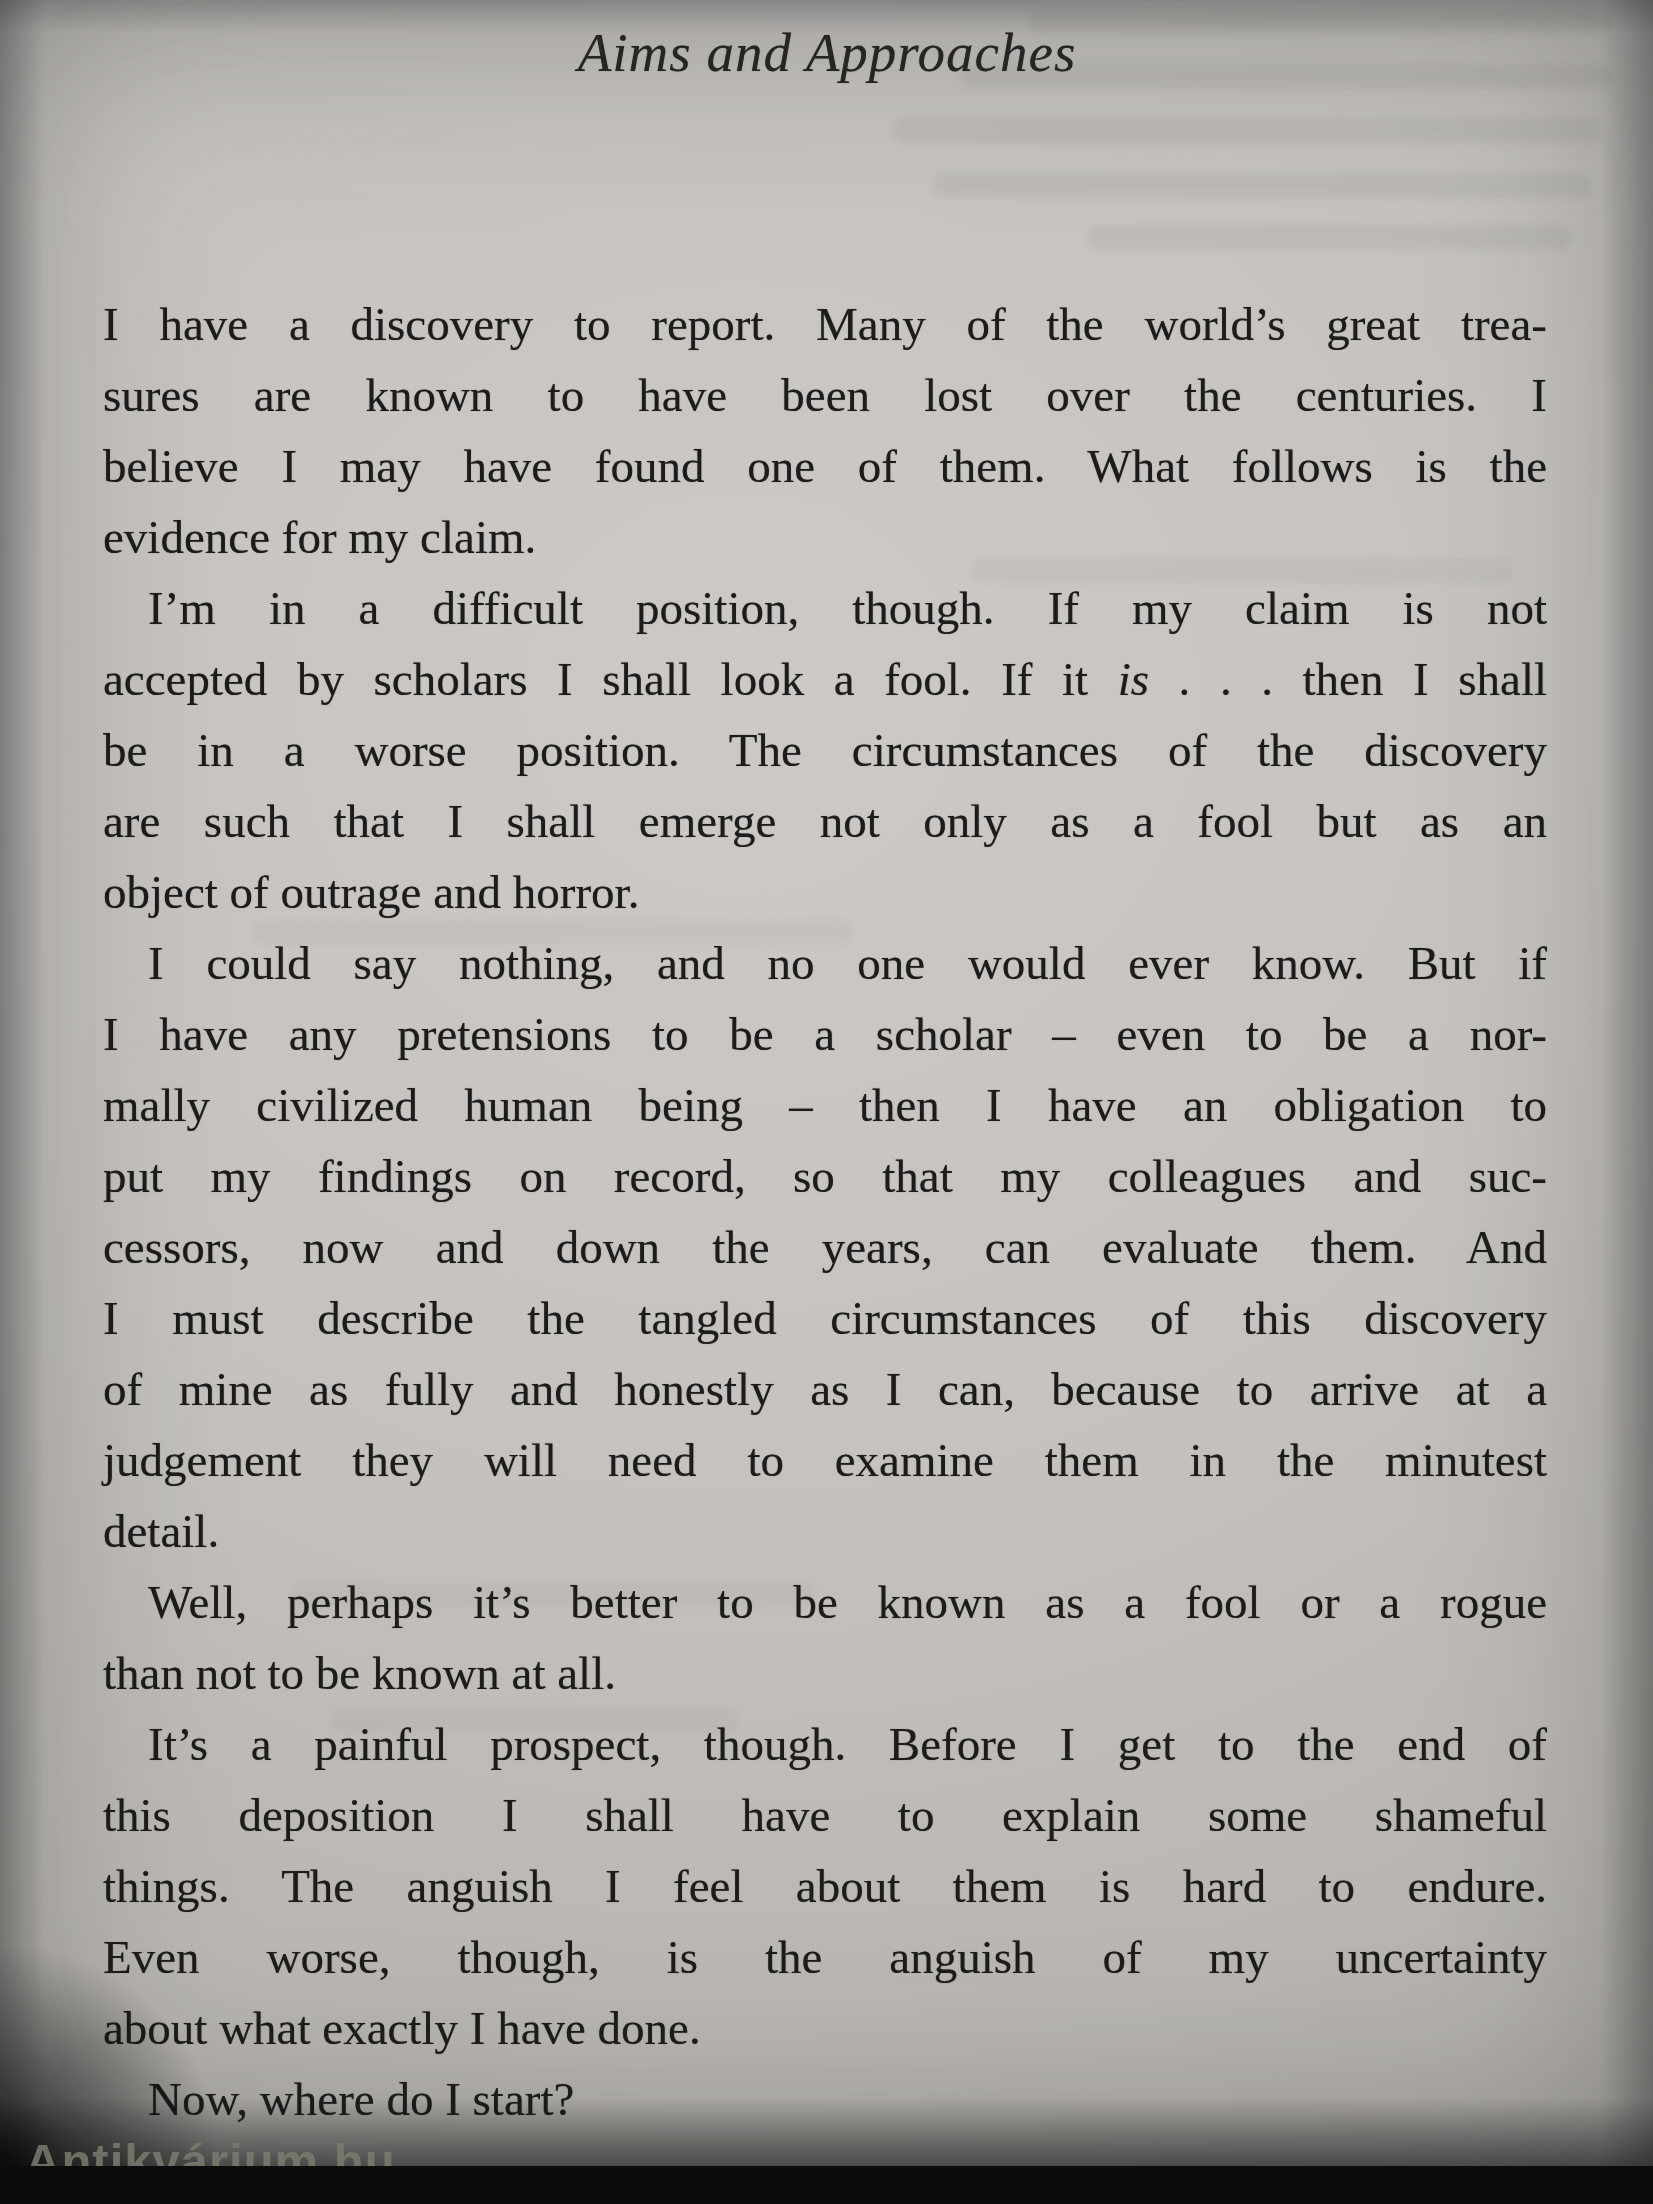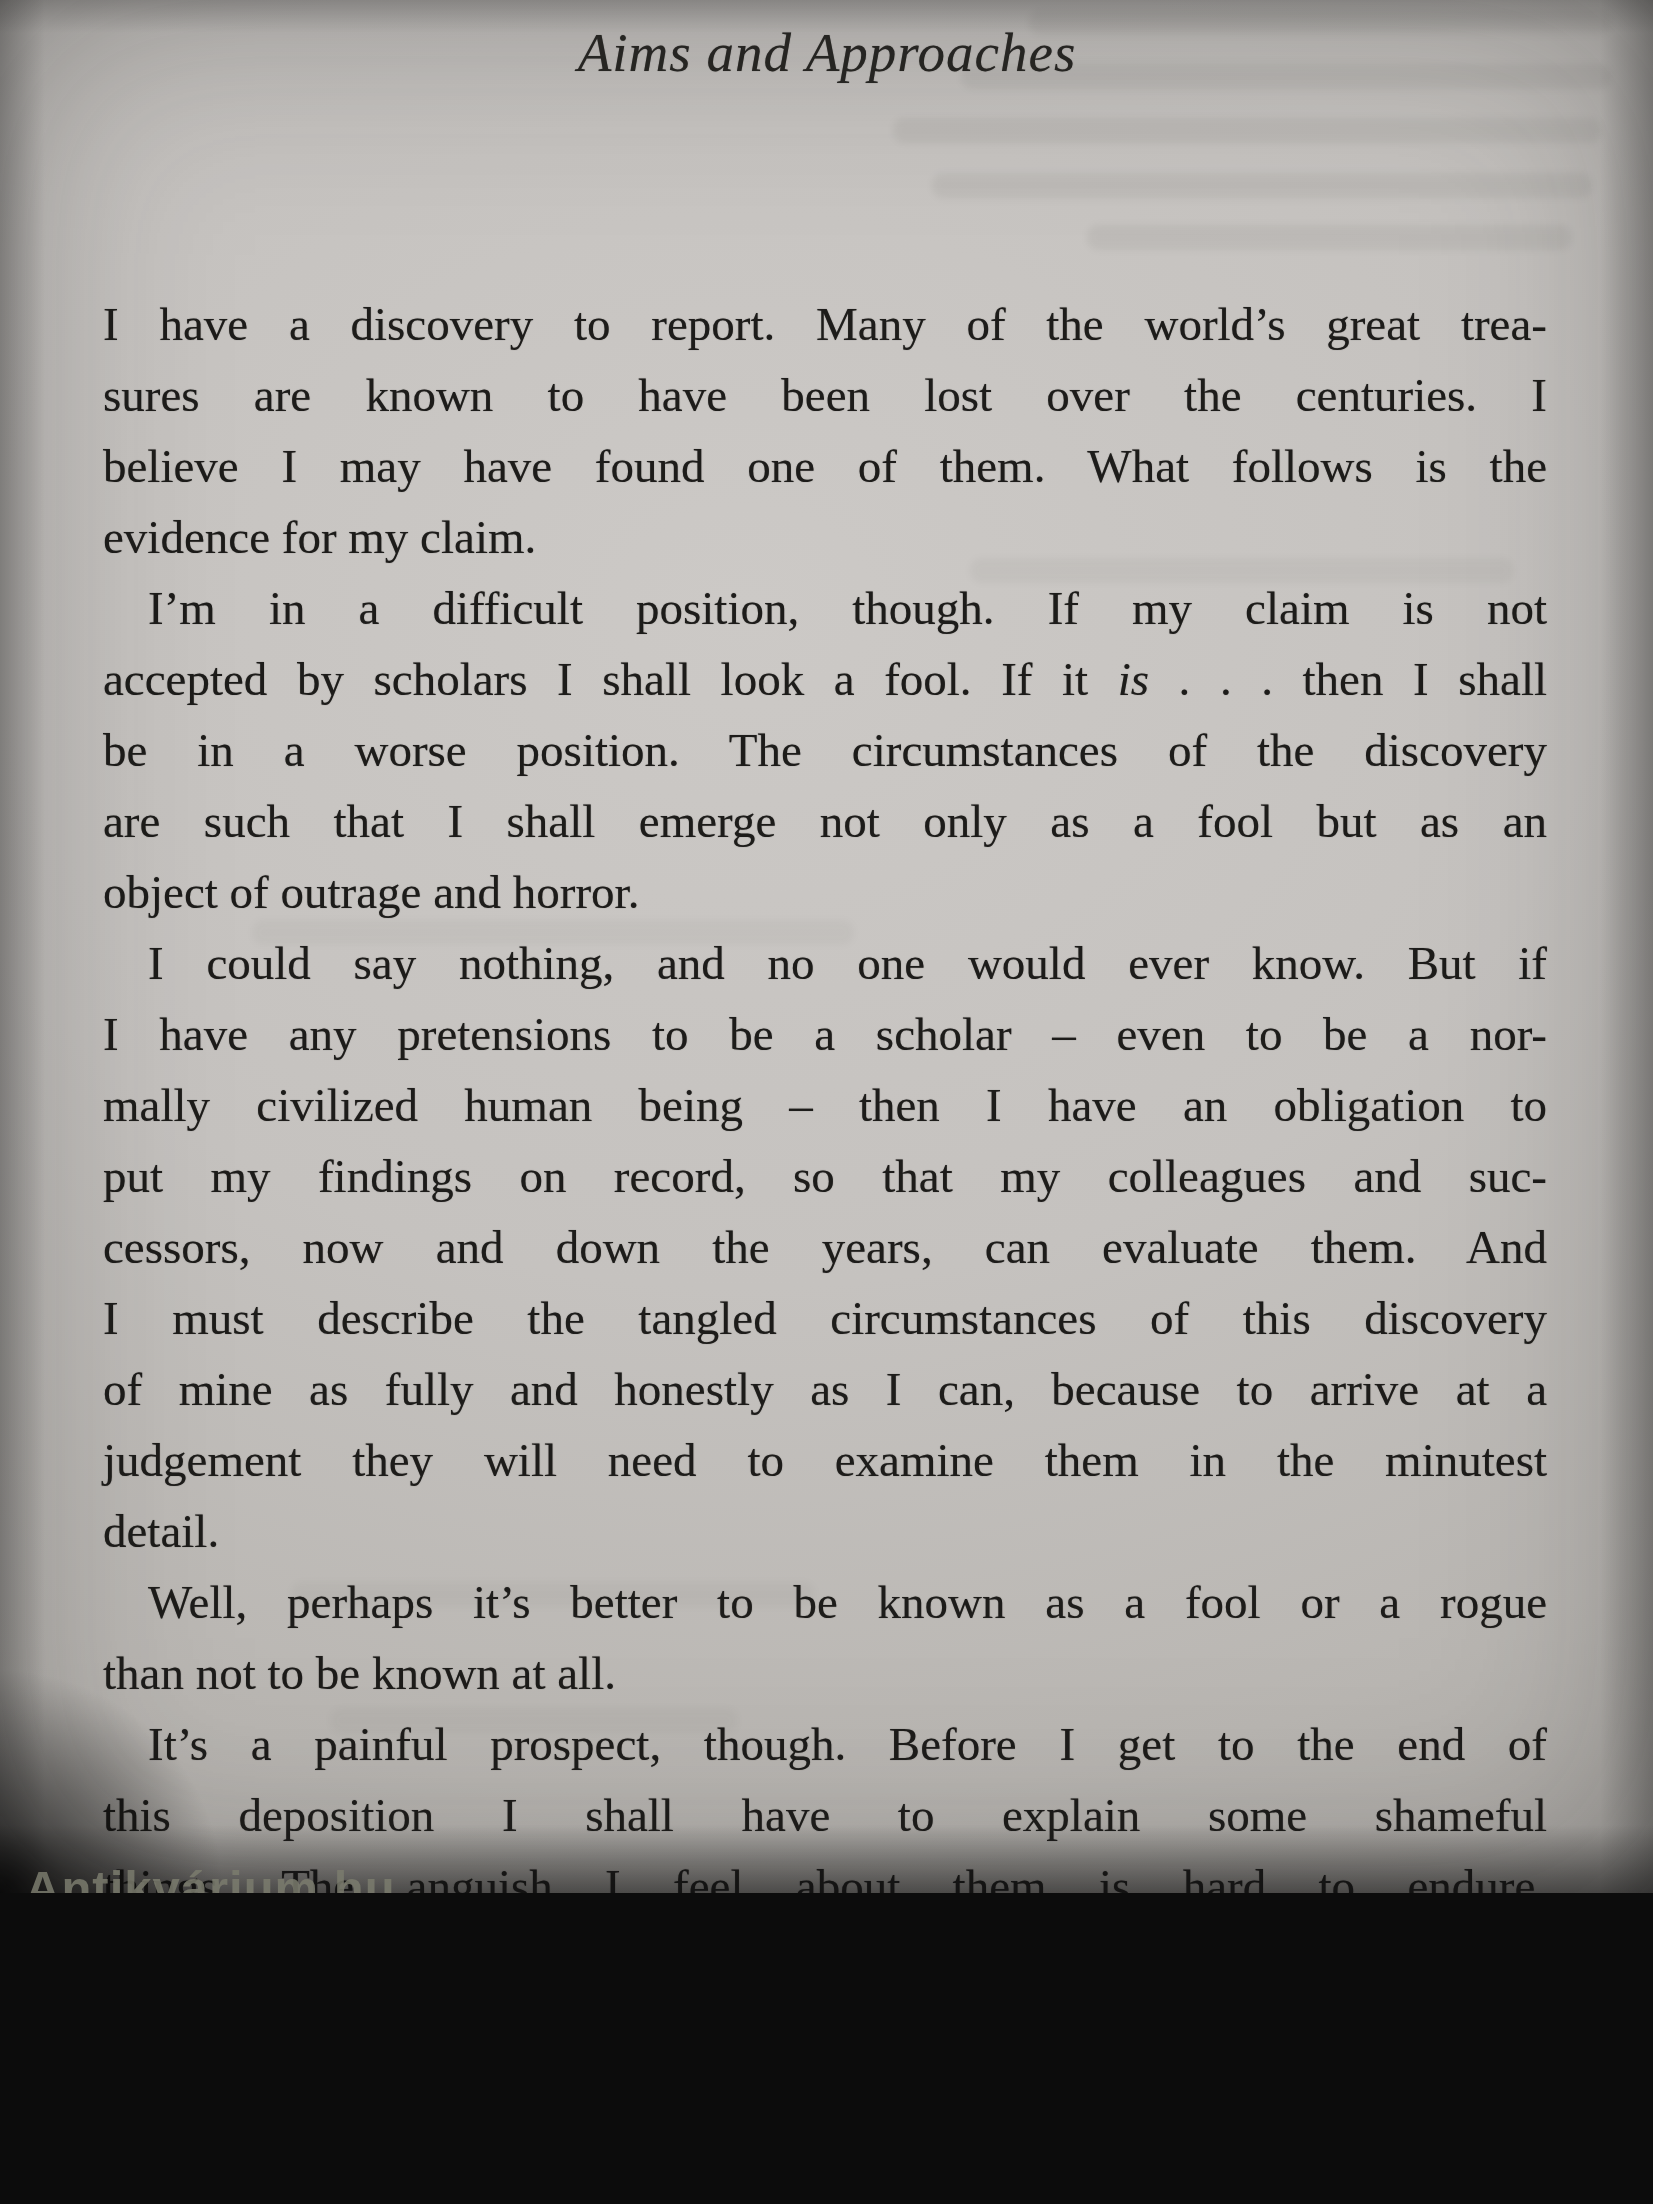--- a/index.html
+++ b/index.html
@@ -3,21 +3,21 @@
 <meta charset="utf-8">
 <style>
   html, body {
     margin: 0;
     padding: 0;
     background: #0c0c0c;
   }
   .photo {
     position: relative;
     width: 1654px;
-    height: 1893px;
+    height: 2166px;
     overflow: hidden;
     font-family: "Liberation Serif", "DejaVu Serif", serif;
     background:
       radial-gradient(ellipse 130% 90% at 45% 32%, #ccc9c6 0%, #c5c2bf 40%, #b9b6b2 70%, #a8a5a1 92%, #9b9894 100%);
   }
   
   .vignette {
     position: absolute;
     inset: 0;
     pointer-events: none;

